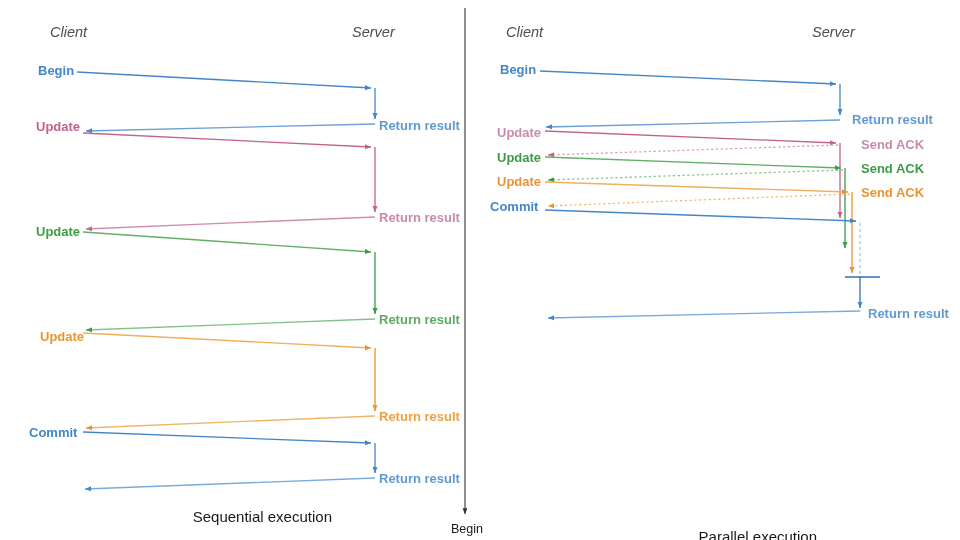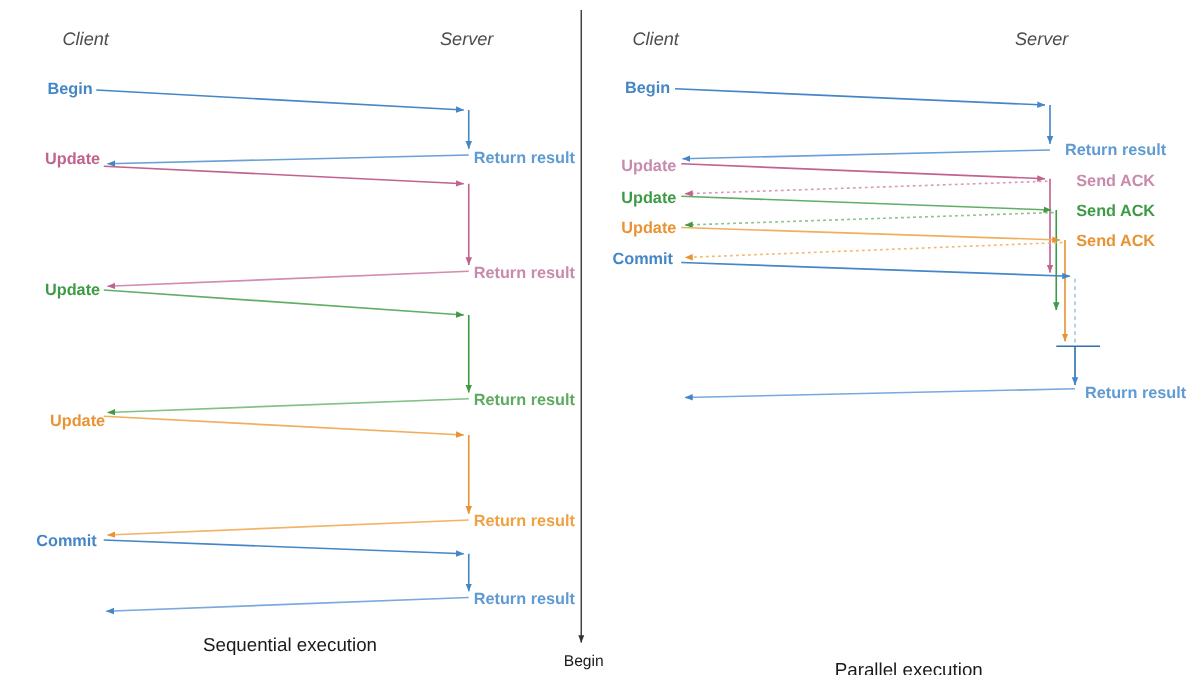--- a/index.html
+++ b/index.html
@@ -38,21 +38,21 @@
     font-size: 13px;
     white-space: nowrap;
     line-height: 1;
     font-weight: bold;
   }
   .caption {
     position: absolute;
     font-size: 15px;
     color: #1a1a1a;
     white-space: nowrap;
-    text-align: center;
+    text-align: right;
   }
   .axis-label {
     position: absolute;
     font-size: 12.5px;
     color: #1a1a1a;
     white-space: nowrap;
   }
 </style>
 </head>
 <body>

